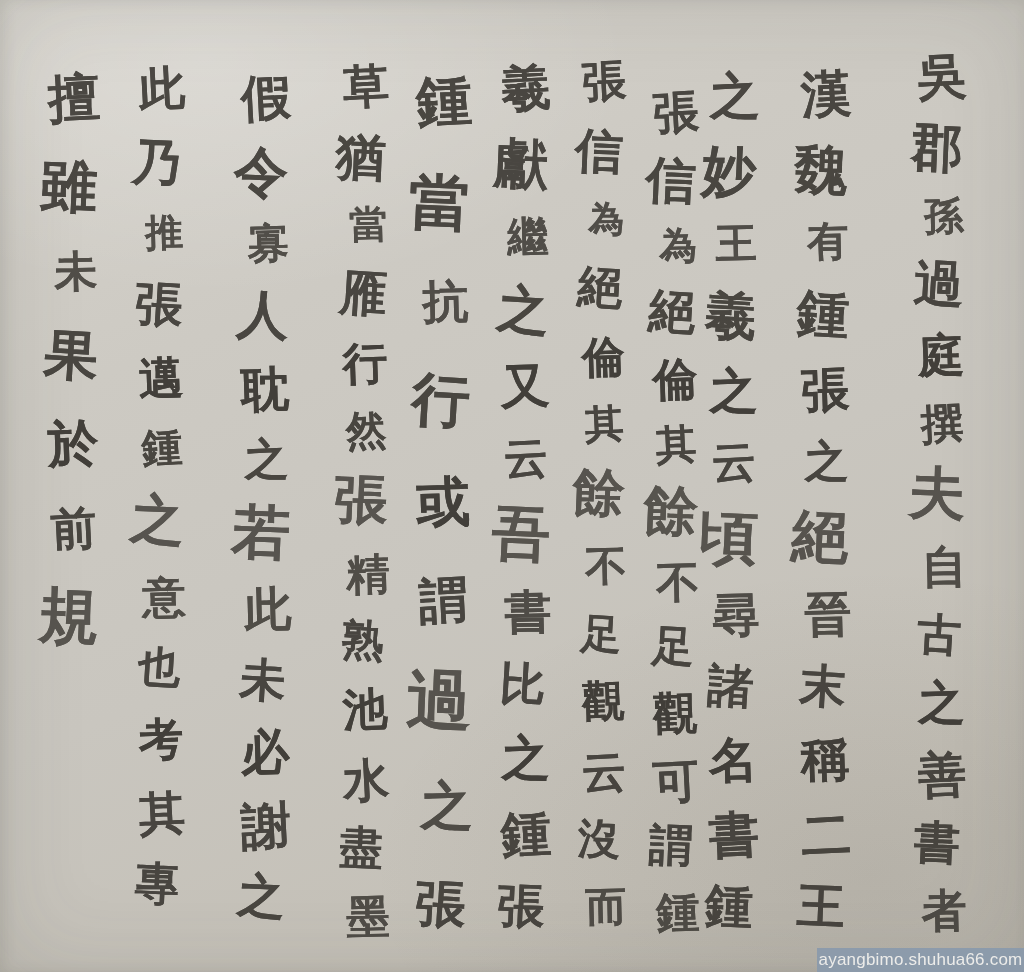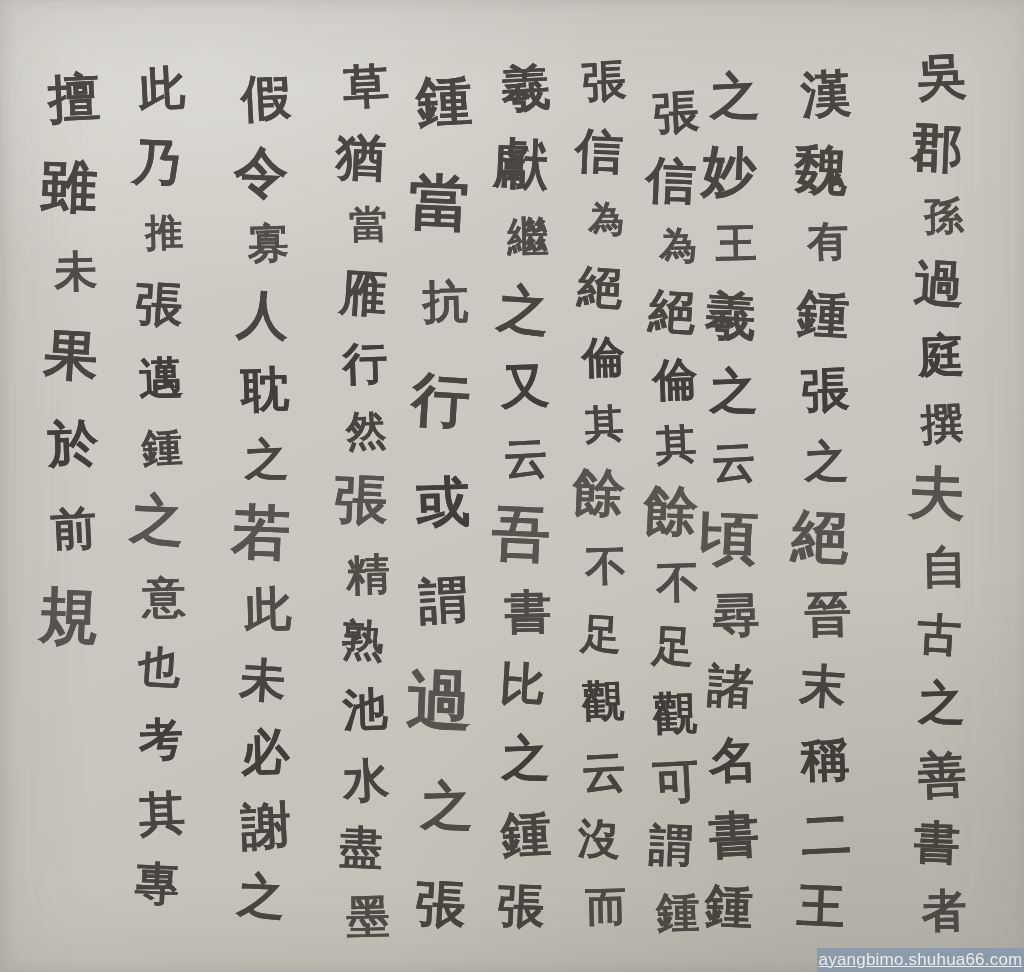--- a/index.html
+++ b/index.html
@@ -40,21 +40,20 @@
   .watermark{
     position:absolute;right:0;bottom:0;
     width:207px;height:24px;
     background:var(--wm-bg,#8a9aac);
     color:var(--wm-text,#f2f2f0);
     font-family:"Liberation Sans",sans-serif;
     font-size:17px;line-height:24px;
     text-align:center;
     letter-spacing:.2px;
     opacity:.92;
-    text-decoration:underline;
   }
 </style>
 </head>
 <body>
 
 <div class="paper">
   <div id="columns">
       <div class="column" style="left: 908px; top: 52px; height: 884px; font-size: 50px;">
         <span class="glyph">吳</span>
         <span class="glyph">郡</span>

